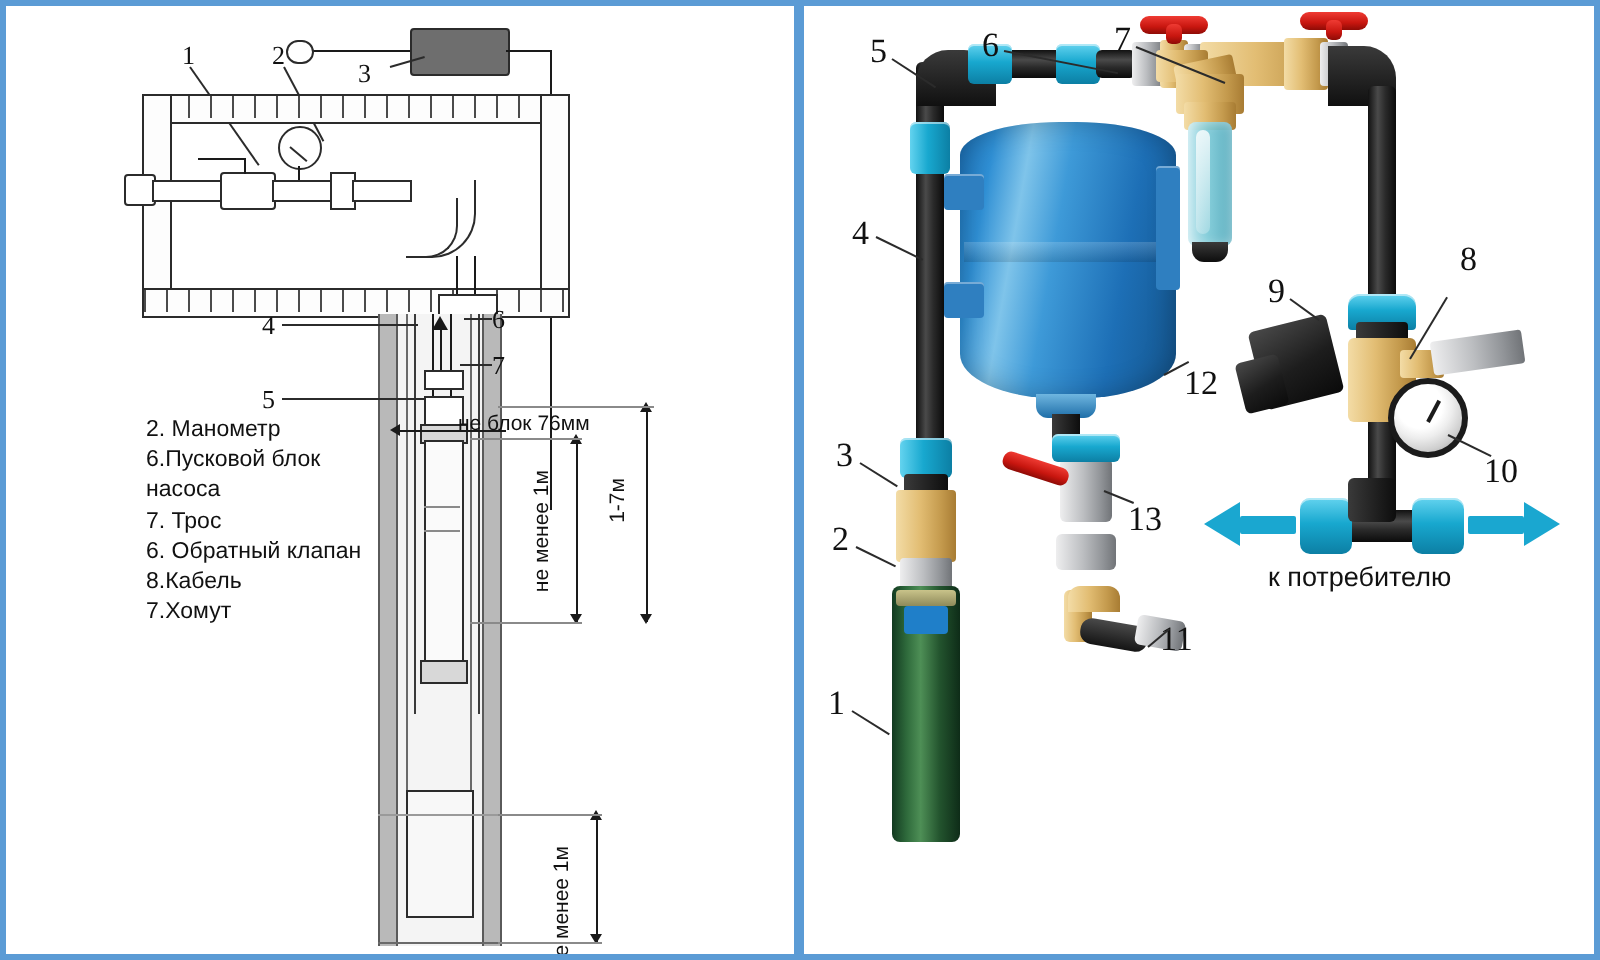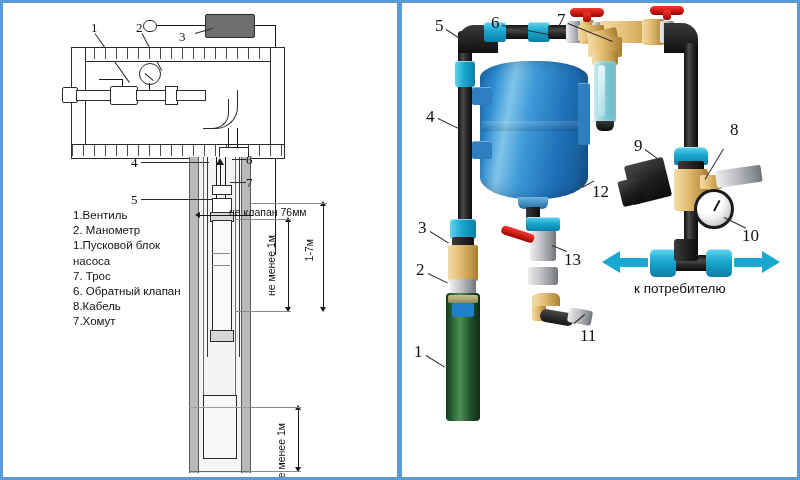--- a/index.html
+++ b/index.html
@@ -149,33 +149,32 @@
     <div class="num" style="left:128px;top:153px;">4</div>
     <div class="ln hl" style="left:138px;top:159px;width:68px;background:#2b2b2b;"></div>
     <div class="num" style="left:128px;top:190px;">5</div>
     <div class="ln hl" style="left:138px;top:196px;width:72px;background:#2b2b2b;"></div>
     <div class="num" style="left:243px;top:150px;">6</div>
     <div class="ln hl" style="left:229px;top:156px;width:14px;background:#2b2b2b;"></div>
     <div class="num" style="left:243px;top:173px;">7</div>
     <div class="ln hl" style="left:227px;top:179px;width:16px;background:#2b2b2b;"></div>
 
     <div class="legendL">
-      <div>1.Вентиль</div>
       <div>2. Манометр</div>
-      <div>1.Пусковой блок</div>
+      <div>6.Пусковой блок</div>
       <div>насоса</div>
       <div>7. Трос</div>
       <div>6. Обратный клапан</div>
       <div>8.Кабель</div>
       <div>7.Хомут</div>
     </div>
 
     <div class="ln hl" style="left:194px;top:212px;width:56px;"></div>
     <div style="position:absolute;left:192px;top:209px;width:0;height:0;border-top:3px solid transparent;border-bottom:3px solid transparent;border-right:5px solid #1a1a1a;"></div>
-    <div class="dimtxt" style="left:226px;top:203px;">не клапан 76мм</div>
+    <div class="dimtxt" style="left:226px;top:203px;">не блок 76мм</div>
 
     <div class="ln vl" style="left:285px;top:216px;height:92px;"></div>
     <div style="position:absolute;left:282px;top:214px;width:0;height:0;border-left:3px solid transparent;border-right:3px solid transparent;border-bottom:5px solid #1a1a1a;"></div>
     <div style="position:absolute;left:282px;top:304px;width:0;height:0;border-left:3px solid transparent;border-right:3px solid transparent;border-top:5px solid #1a1a1a;"></div>
     <div class="ln hl" style="left:232px;top:216px;width:56px;background:#8a8a8a;"></div>
     <div class="ln hl" style="left:232px;top:308px;width:56px;background:#8a8a8a;"></div>
     <div class="dimtxtV" style="left:262px;top:232px;">не менее 1м</div>
 
     <div class="ln vl" style="left:320px;top:200px;height:108px;"></div>
     <div style="position:absolute;left:317px;top:198px;width:0;height:0;border-left:3px solid transparent;border-right:3px solid transparent;border-bottom:5px solid #1a1a1a;"></div>
@@ -306,17 +305,17 @@
 
     <div class="numR" style="left:14px;top:258px;">2</div>
     <div class="lead" style="left:26px;top:270px;width:22px;transform:rotate(26deg);"></div>
 
     <div class="numR" style="left:12px;top:340px;">1</div>
     <div class="lead" style="left:24px;top:352px;width:22px;transform:rotate(32deg);"></div>
 
     <div class="numR" style="left:162px;top:248px;">13</div>
     <div class="lead" style="left:150px;top:242px;width:16px;transform:rotate(22deg);"></div>
 
-    <div class="numR" style="left:178px;top:324px;">11</div>
+    <div class="numR" style="left:178px;top:308px;">11</div>
     <div class="lead" style="left:172px;top:320px;width:14px;transform:rotate(-40deg);"></div>
 
   </div>
 </div>
 
 </body></html>

